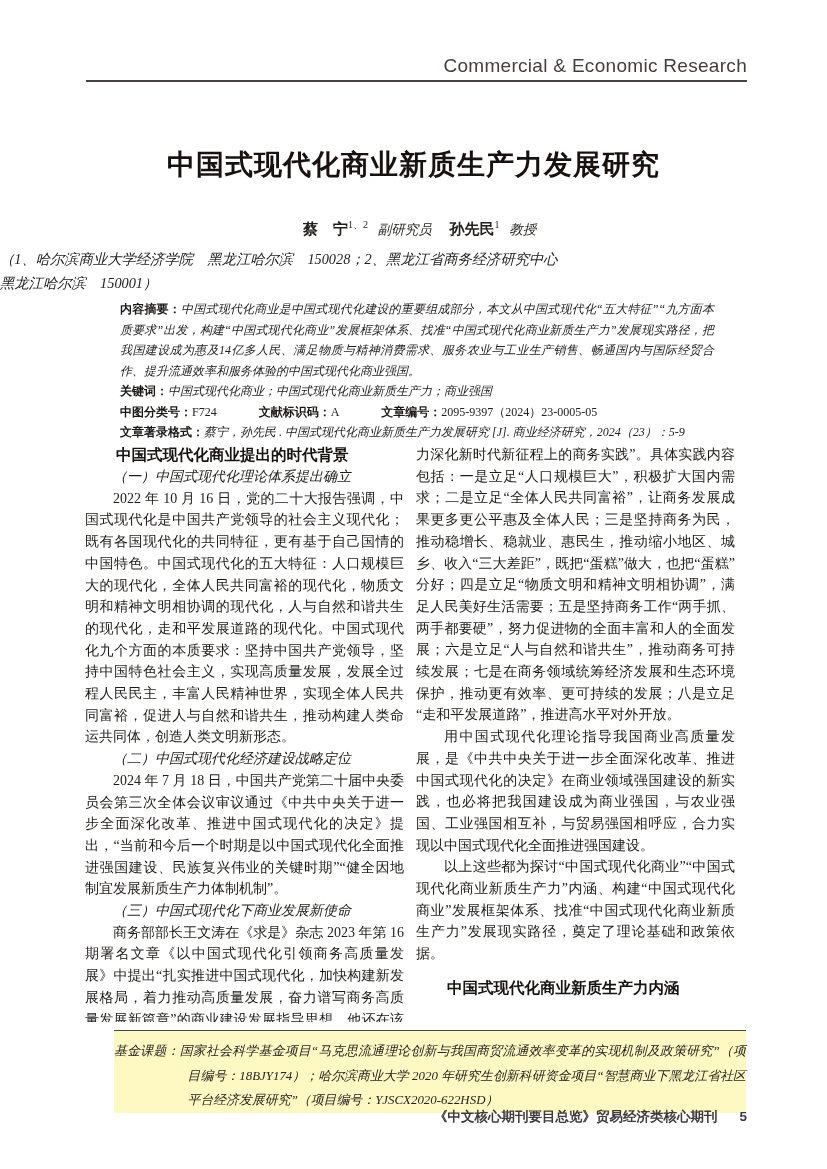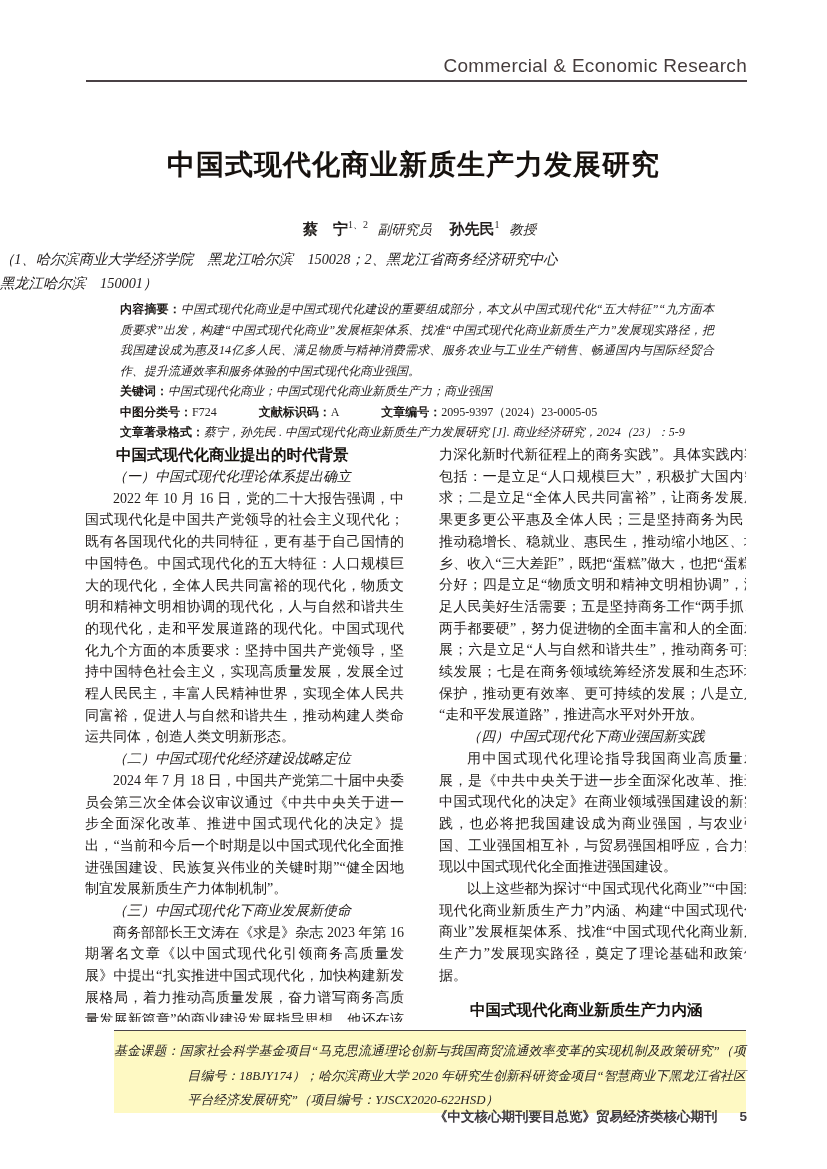--- a/index.html
+++ b/index.html
@@ -52,21 +52,21 @@
     font-weight:bold;font-style:normal;color:#1b1715;
   }
   .meta p{margin:0;}
   .meta .abstract-p{text-align:justify;}
   .kai{font-style:italic;}
   .nowrap{white-space:nowrap;}
   .clc-group{margin-right:42px;}
   
   .body-cols{
     position:absolute;top:444px;left:85px;width:661px;height:578px;
-    display:flex;gap:35px;overflow:hidden;
+    display:flex;gap:12px;overflow:hidden;
   }
   .col{
     width:319px;flex:0 0 319px;
     font-size:14px;line-height:21.7px;text-align:justify;color:#1e1a18;
   }
   .col .h2{
     font-family:"Liberation Sans","DejaVu Sans",sans-serif;
     font-weight:bold;font-size:15.5px;color:#17130f;
     text-indent:2em;margin:0;line-height:22px;
   }
@@ -126,21 +126,20 @@
       <h2 class="h2">中国式现代化商业提出的时代背景</h2>
       <p class="sub">（一）中国式现代化理论体系提出确立</p>
       <p class="para">2022 年 10 月 16 日，党的二十大报告强调，中国式现代化是中国共产党领导的社会主义现代化；既有各国现代化的共同特征，更有基于自己国情的中国特色。中国式现代化的五大特征：人口规模巨大的现代化，全体人民共同富裕的现代化，物质文明和精神文明相协调的现代化，人与自然和谐共生的现代化，走和平发展道路的现代化。中国式现代化九个方面的本质要求：坚持中国共产党领导，坚持中国特色社会主义，实现高质量发展，发展全过程人民民主，丰富人民精神世界，实现全体人民共同富裕，促进人与自然和谐共生，推动构建人类命运共同体，创造人类文明新形态。</p>
       <p class="sub">（二）中国式现代化经济建设战略定位</p>
       <p class="para">2024 年 7 月 18 日，中国共产党第二十届中央委员会第三次全体会议审议通过《中共中央关于进一步全面深化改革、推进中国式现代化的决定》提出，“当前和今后一个时期是以中国式现代化全面推进强国建设、民族复兴伟业的关键时期”“健全因地制宜发展新质生产力体制机制”。</p>
       <p class="sub">（三）中国式现代化下商业发展新使命</p>
       <p class="para">商务部部长王文涛在《求是》杂志 2023 年第 16 期署名文章《以中国式现代化引领商务高质量发展》中提出“扎实推进中国式现代化，加快构建新发展格局，着力推动高质量发展，奋力谱写商务高质量发展新篇章”的商业建设发展指导思想。他还在该篇署名文章中指出要“深刻理解中国式现代化是强国建设、民族复兴的康庄大道，凝心聚</p>
     </div>
     <div class="col">
       <p class="para-cont">力深化新时代新征程上的商务实践”。具体实践内容包括：一是立足“人口规模巨大”，积极扩大国内需求；二是立足“全体人民共同富裕”，让商务发展成果更多更公平惠及全体人民；三是坚持商务为民，推动稳增长、稳就业、惠民生，推动缩小地区、城乡、收入“三大差距”，既把“蛋糕”做大，也把“蛋糕”分好；四是立足“物质文明和精神文明相协调”，满足人民美好生活需要；五是坚持商务工作“两手抓、两手都要硬”，努力促进物的全面丰富和人的全面发展；六是立足“人与自然和谐共生”，推动商务可持续发展；七是在商务领域统筹经济发展和生态环境保护，推动更有效率、更可持续的发展；八是立足“走和平发展道路”，推进高水平对外开放。</p>
-      <p class="sub">（四）中国式现代化下商业强国新实践</p>
       <p class="para">用中国式现代化理论指导我国商业高质量发展，是《中共中央关于进一步全面深化改革、推进中国式现代化的决定》在商业领域强国建设的新实践，也必将把我国建设成为商业强国，与农业强国、工业强国相互补，与贸易强国相呼应，合力实现以中国式现代化全面推进强国建设。</p>
       <p class="para">以上这些都为探讨“中国式现代化商业”“中国式现代化商业新质生产力”内涵、构建“中国式现代化商业”发展框架体系、找准“中国式现代化商业新质生产力”发展现实路径，奠定了理论基础和政策依据。</p>
       <h2 class="h2 spaced">中国式现代化商业新质生产力内涵</h2>
 
     </div>
   </div>
 
   <div class="footnote">
     <p class="hang"><span>基金课题：</span><span>国家社会科学基金项目“马克思流通理论创新与我国商贸流通效率变革的实现机制及政策研究”（项目编号：18BJY174）；哈尔滨商业大学 2020 年研究生创新科研资金项目“智慧商业下黑龙江省社区平台经济发展研究”（项目编号：YJSCX2020-622HSD）</span></p>
   </div>

